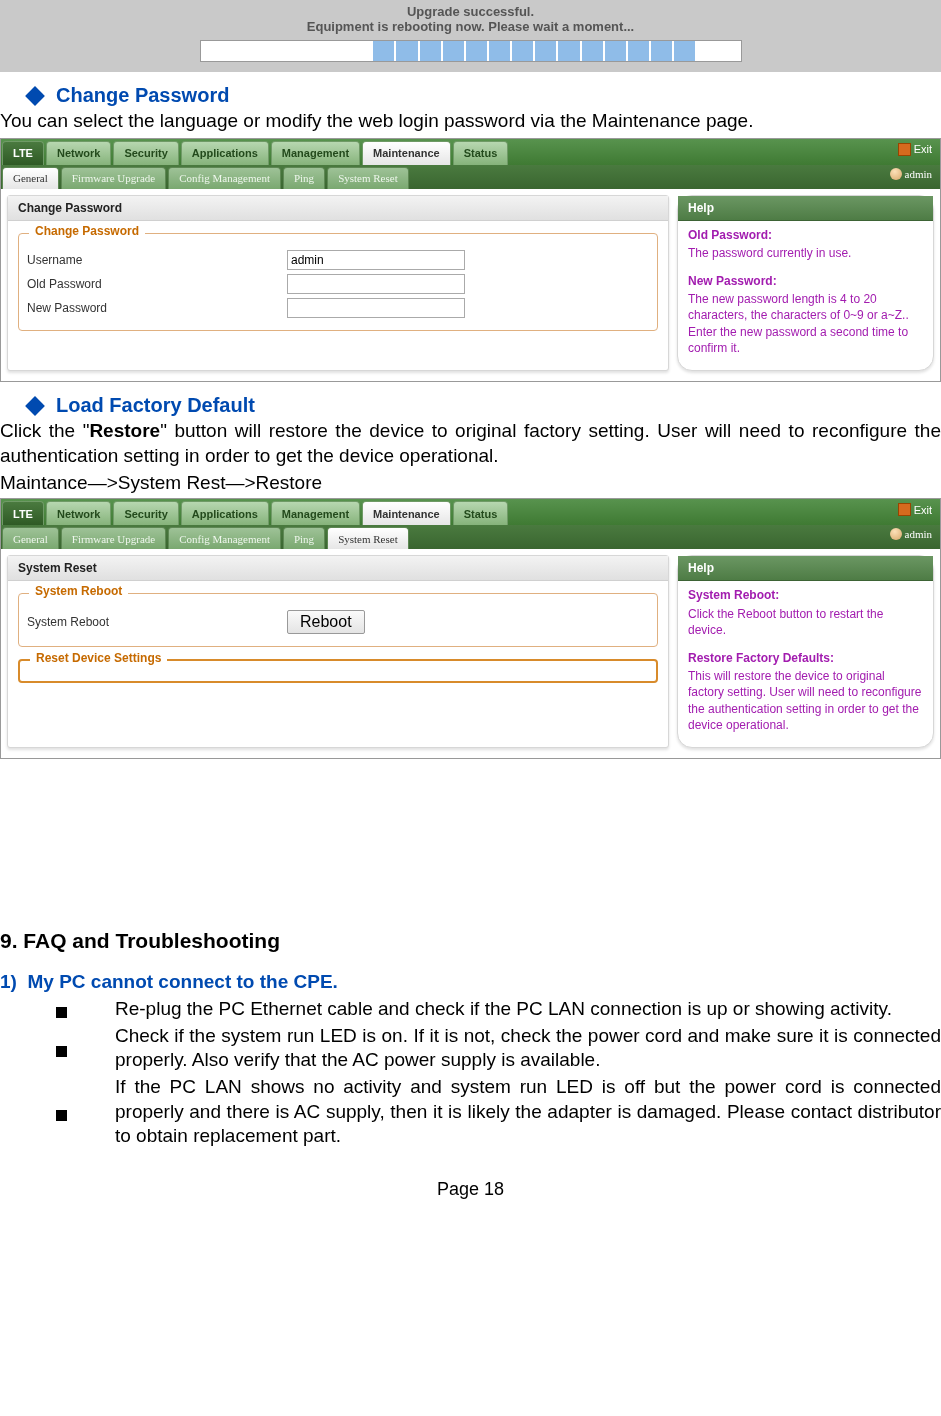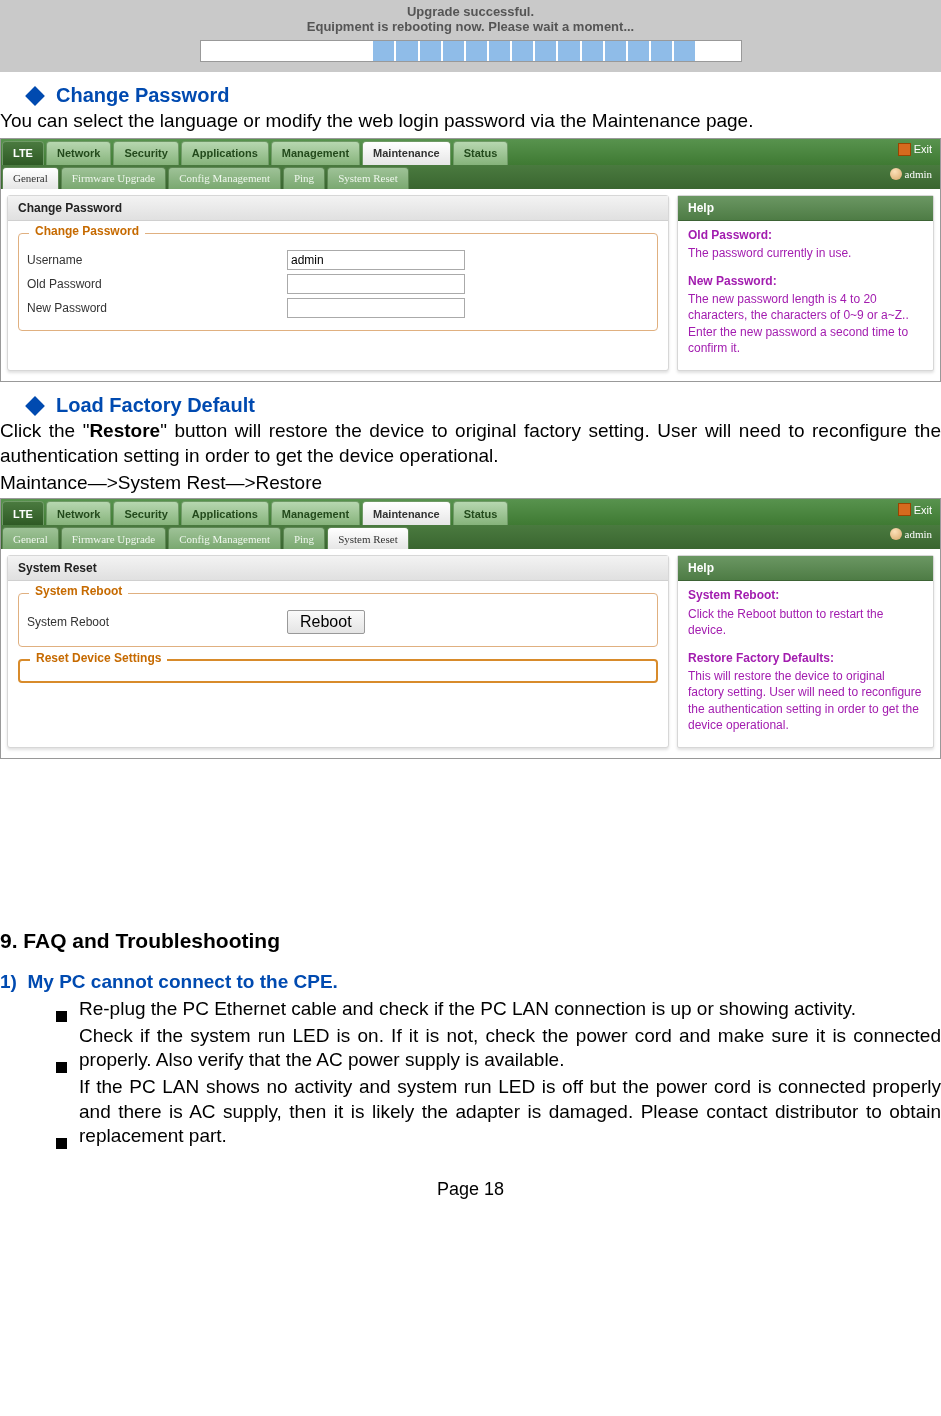--- a/index.html
+++ b/index.html
@@ -177,21 +177,21 @@
   .main-panel > .panel-title {
     background: linear-gradient(#f3f3f3,#e0e0e0);
     padding: 5px 10px;
     font-weight: bold;
     color: #222;
     border-bottom: 1px solid #d0d0d0;
   }
   .help-panel {
     width: 255px;
     border: 1px solid #d7d7d7;
-    border-radius: 2px;
+    border-radius: 15px;
     background: #fff;
     box-shadow: 0 2px 3px rgba(0,0,0,0.12);
     padding-bottom: 8px;
   }
   .help-panel > .panel-title {
     background: linear-gradient(#6b9763,#4e7c45);
     color: #fff;
     font-weight: bold;
     padding: 5px 10px;
     border-bottom: 1px solid #3d6335;
@@ -257,25 +257,26 @@
   }
   .q-title {
     color: #004ab0;
     font-weight: bold;
     font-size: 19px;
     margin: 6px 0 4px 0;
   }
   .bul-list { margin-left: 56px; }
   .bul {
     display: flex;
-    align-items: flex-end;
+    align-items: center;
     font-size: 19px;
     line-height: 1.3;
     text-align: justify;
     margin-bottom: 2px;
+    gap: 36px;
   }
   .bul .sq {
     width: 11px; height: 11px; background: #000; margin: 7px 12px 0 0; flex-shrink: 0;
   }
   .page-num {
     text-align: center;
     font-size: 18px;
     margin-top: 30px;
   }
 </style>

